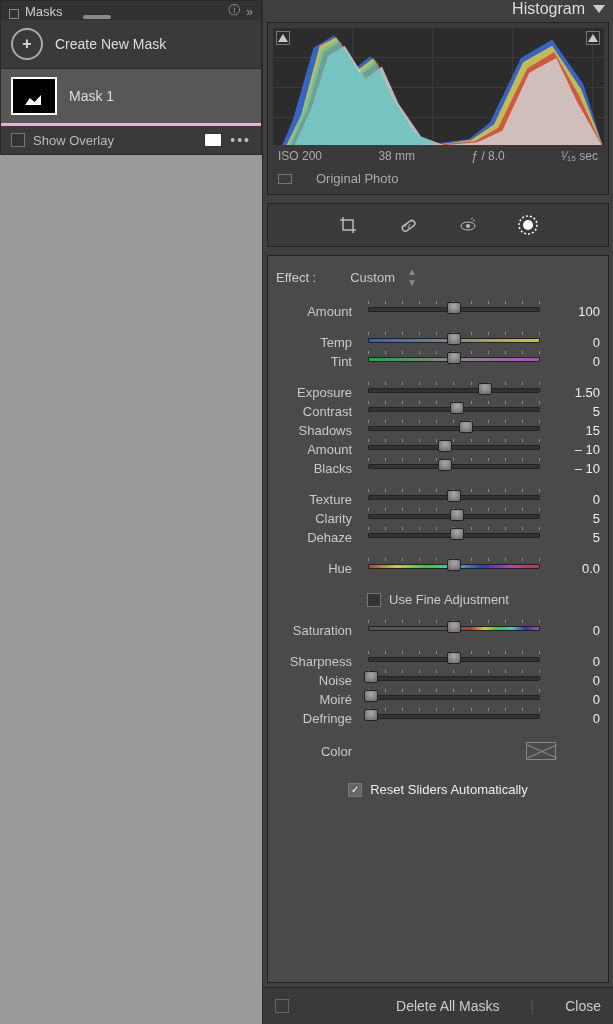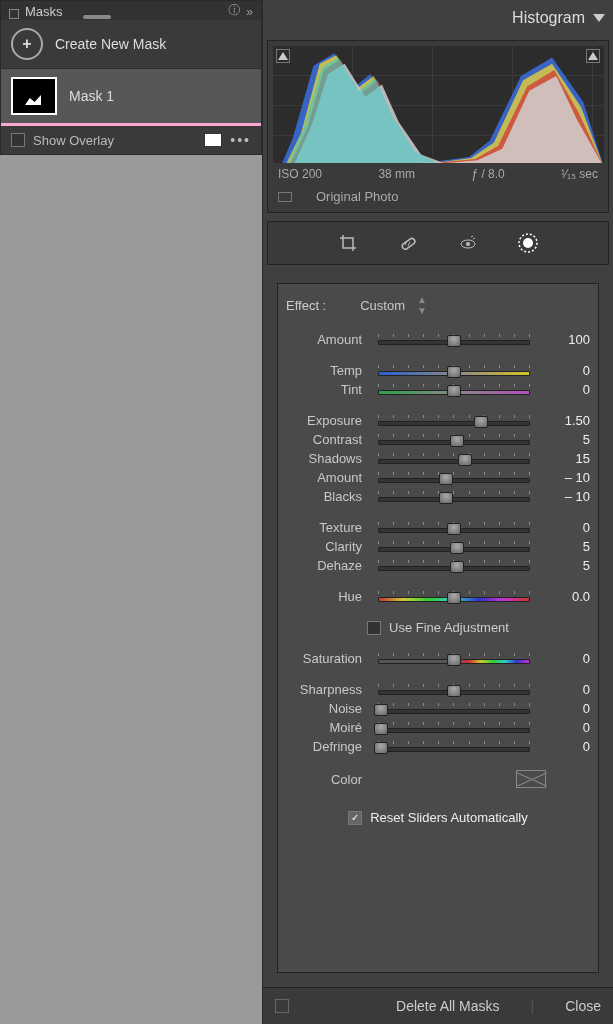--- a/index.html
+++ b/index.html
@@ -18,42 +18,42 @@
 .mask-row.entry{border-bottom:3px solid #f9a8d4}
 .plus-btn{width:32px;height:32px;border-radius:50%;border:2px solid #aaa;display:flex;align-items:center;justify-content:center;color:#ddd;font-size:16px;font-weight:bold}
 .thumb{width:46px;height:38px;background:#000;border:2px solid #fff;display:flex;align-items:center;justify-content:center;position:relative}
 .thumb::after{content:"";position:absolute;width:16px;height:10px;background:#fff;left:12px;top:16px;clip-path:polygon(0 100%,30% 30%,60% 70%,100% 0,100% 100%)}
 .mask-lbl{font-size:14px;color:#ddd}
 .overlay-row{display:flex;align-items:center;padding:6px 10px;gap:8px;background:#3a3a3a}
 .chk{width:14px;height:14px;border:1px solid #777;background:#333}
 .chk.on{background:#666;display:flex;align-items:center;justify-content:center;color:#fff;font-size:10px}
 .sw{width:18px;height:14px;background:#fff;border:1px solid #333}
 .dots{color:#bbb;letter-spacing:2px;font-size:14px}
-.hist-hdr{display:flex;align-items:center;justify-content:flex-end;padding:9px 8px;background:#404040}
+.hist-hdr{display:flex;align-items:center;justify-content:flex-end;padding:0 8px;background:#404040}
 .hist-hdr span{font-size:16px;color:#ddd}
 .tri{display:inline-block;width:0;height:0;border-left:6px solid transparent;border-right:6px solid transparent;border-top:8px solid #ccc;margin-left:8px}
 .hist-box{margin:4px;border:1px solid #222;background:#3a3a3a;padding:4px}
 .hist-canvas{position:relative;height:118px;background:#2c2c2c;background-image:linear-gradient(#3a3a3a 1px,transparent 1px),linear-gradient(90deg,#3a3a3a 1px,transparent 1px);background-size:80px 30px;overflow:hidden}
 .hist-canvas .clip-l,.hist-canvas .clip-r{position:absolute;top:4px;width:14px;height:14px;border:1px solid #777;display:flex;align-items:center;justify-content:center}
 .clip-l{left:4px}.clip-r{right:4px}
 .clip-l::after,.clip-r::after{content:"";width:0;height:0;border-left:5px solid transparent;border-right:5px solid transparent;border-bottom:8px solid #ccc}
 .hist-svg{position:absolute;inset:0}
 .hist-meta{display:flex;justify-content:space-between;font-size:12px;color:#aaa;padding:4px 6px}
 .orig-row{display:flex;align-items:center;gap:24px;padding:4px 6px;font-size:13px;color:#aaa}
 .orig-chk{width:14px;height:10px;border:1px solid #777}
 .tool-strip{margin:4px;border:1px solid #222;background:#3a3a3a;display:flex;justify-content:center;gap:38px;padding:10px 0}
 .tool-strip .t{width:22px;height:22px;display:flex;align-items:center;justify-content:center;color:#bbb}
 .tool-strip .t.active svg{filter:brightness(2)}
-.mask-edit{margin:14px;border:1px solid #222;background:#4a4a4a;padding:6px 8px 12px;flex:1;overflow:auto}
+.mask-edit{margin:4px;border:1px solid #222;background:#4a4a4a;padding:6px 8px 12px;flex:1;overflow:auto}
 .eff-row{display:flex;align-items:center;gap:12px;padding:4px 0 8px;font-size:13px;color:#ccc}
 .eff-row .lbl{color:#ccc}
 .eff-row .val{color:#c8c8c8}
 .eff-row .arr{font-size:10px;color:#888}
 .section{padding:6px 0}
-.sld{display:flex;align-items:flex-end;gap:16px;padding:2px 0;font-size:13px}
+.sld{display:flex;align-items:flex-start;gap:16px;padding:2px 0;font-size:13px}
 .sld .nm{width:76px;text-align:right;color:#c8c8c8;font-size:13px}
 .sld .track{flex:1;height:10px;position:relative;display:flex;align-items:center}
 .sld .bar{position:absolute;left:0;right:0;height:5px;background:#333;border:1px solid #222;border-radius:1px}
 .sld .ticks{position:absolute;left:0;right:0;top:-3px;height:3px;display:flex;justify-content:space-between}
 .sld .ticks i{width:1px;height:3px;background:#8a8a8a}
 .sld .knob{position:absolute;width:14px;height:12px;background:radial-gradient(circle at 50% 30%,#aaa,#666);border:1px solid #222;border-radius:2px;transform:translateX(-50%);top:-2px}
 .sld .vn{width:44px;text-align:right;color:#eee;font-size:13px}
 .temp-bar{background:linear-gradient(90deg,#2a5fd0,#888 50%,#d6c22a)!important}
 .tint-bar{background:linear-gradient(90deg,#2aa048,#888 50%,#b04fba)!important}
 .hue-bar{background:linear-gradient(90deg,#c33,#cc3,#3c3,#3cc,#33c,#c3c,#c33)!important}

